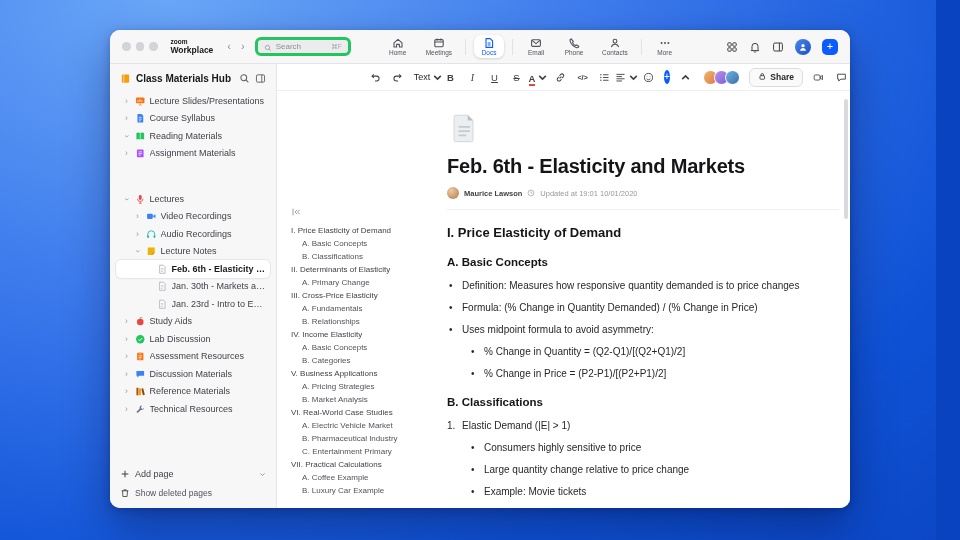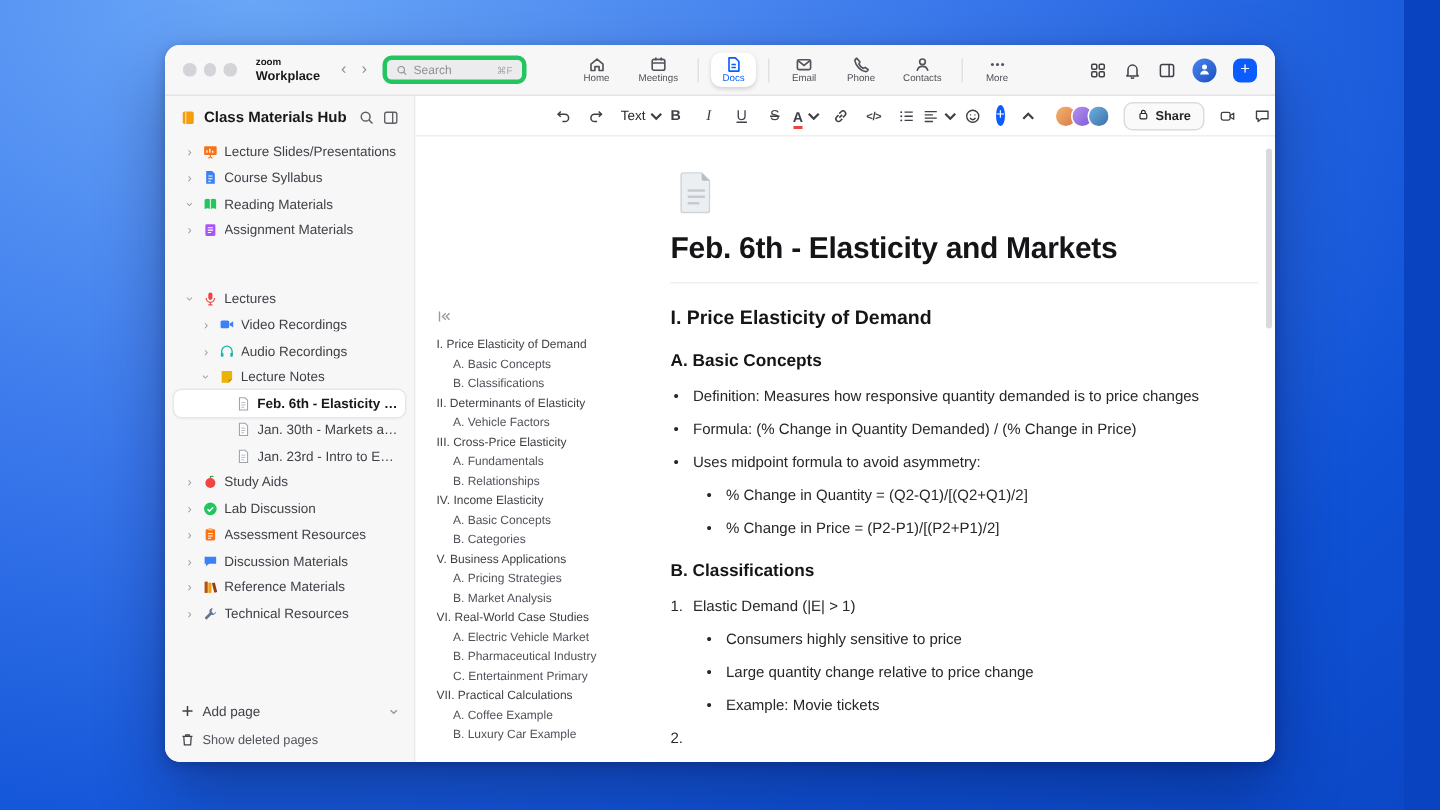--- a/index.html
+++ b/index.html
@@ -580,21 +580,21 @@
                 <svg viewBox="0 0 12 12" fill="none" stroke="currentColor" stroke-width="1.1">
                   <path d="M2.4 2v8"></path>
                   <path d="M7.4 3.4 4.8 6l2.6 2.6M10.4 3.4 7.8 6l2.6 2.6"></path>
                 </svg>
               </span>
             <div id="outline-items">
                 <div class="oitem lvl1">I. Price Elasticity of Demand</div>
                 <div class="oitem lvl2">A. Basic Concepts</div>
                 <div class="oitem lvl2">B. Classifications</div>
                 <div class="oitem lvl1">II. Determinants of Elasticity</div>
-                <div class="oitem lvl2">A. Vehicle Factors</div>
+                <div class="oitem lvl2">A. Primary Change</div>
                 <div class="oitem lvl1">III. Cross-Price Elasticity</div>
                 <div class="oitem lvl2">A. Fundamentals</div>
                 <div class="oitem lvl2">B. Relationships</div>
                 <div class="oitem lvl1">IV. Income Elasticity</div>
                 <div class="oitem lvl2">A. Basic Concepts</div>
                 <div class="oitem lvl2">B. Categories</div>
                 <div class="oitem lvl1">V. Business Applications</div>
                 <div class="oitem lvl2">A. Pricing Strategies</div>
                 <div class="oitem lvl2">B. Market Analysis</div>
                 <div class="oitem lvl1">VI. Real-World Case Studies</div>
@@ -610,20 +610,31 @@
             <div class="doc-icon">
                 <svg viewBox="0 0 36 36">
                   <path d="M9 4.5h13l5.5 5.5V31a1.5 1.5 0 0 1-1.5 1.5H9A1.5 1.5 0 0 1 7.5 31V6A1.5 1.5 0 0 1 9 4.5z" fill="#eceff1" stroke="#cfd4d9" stroke-width="1"></path>
                   <path d="M22 4.5 27.5 10H23a1 1 0 0 1-1-1z" fill="#b7bdc4"></path>
                   <rect x="12" y="16" width="12.5" height="1.8" rx=".9" fill="#c6cbd1"></rect>
                   <rect x="12" y="20.5" width="12.5" height="1.8" rx=".9" fill="#c6cbd1"></rect>
                   <rect x="12" y="25" width="8.5" height="1.8" rx=".9" fill="#c6cbd1"></rect>
                 </svg>
               </div>
             <div class="doc-title">Feb. 6th - Elasticity and Markets</div>
+            <div class="meta">
+              <span class="meta-av"></span>
+              <span class="meta-name">Maurice Lawson</span>
+              <span class="ic">
+                  <svg viewBox="0 0 12 12" fill="none" stroke="currentColor" stroke-width="1">
+                    <circle cx="6" cy="6" r="4.4"></circle>
+                    <path d="M6 3.6V6l1.8 1"></path>
+                  </svg>
+                </span>
+              <span class="meta-updated">Updated at 19:01 10/01/2020</span>
+            </div>
             <div class="divider"></div>
             <div class="blocks" id="blocks">
                 <div class="bh2">I. Price Elasticity of Demand</div>
                 <div class="bh3">A. Basic Concepts</div>
                 <div class="bli lvl1"><span class="mk dot">•</span><span>Definition: Measures how responsive quantity demanded is to price changes</span></div>
                 <div class="bli lvl1"><span class="mk dot">•</span><span>Formula: (% Change in Quantity Demanded) / (% Change in Price)</span></div>
                 <div class="bli lvl1"><span class="mk dot">•</span><span>Uses midpoint formula to avoid asymmetry:</span></div>
                 <div class="bli lvl2"><span class="mk dot">•</span><span>% Change in Quantity = (Q2-Q1)/[(Q2+Q1)/2]</span></div>
                 <div class="bli lvl2"><span class="mk dot">•</span><span>% Change in Price = (P2-P1)/[(P2+P1)/2]</span></div>
                 <div class="bh3">B. Classifications</div>

